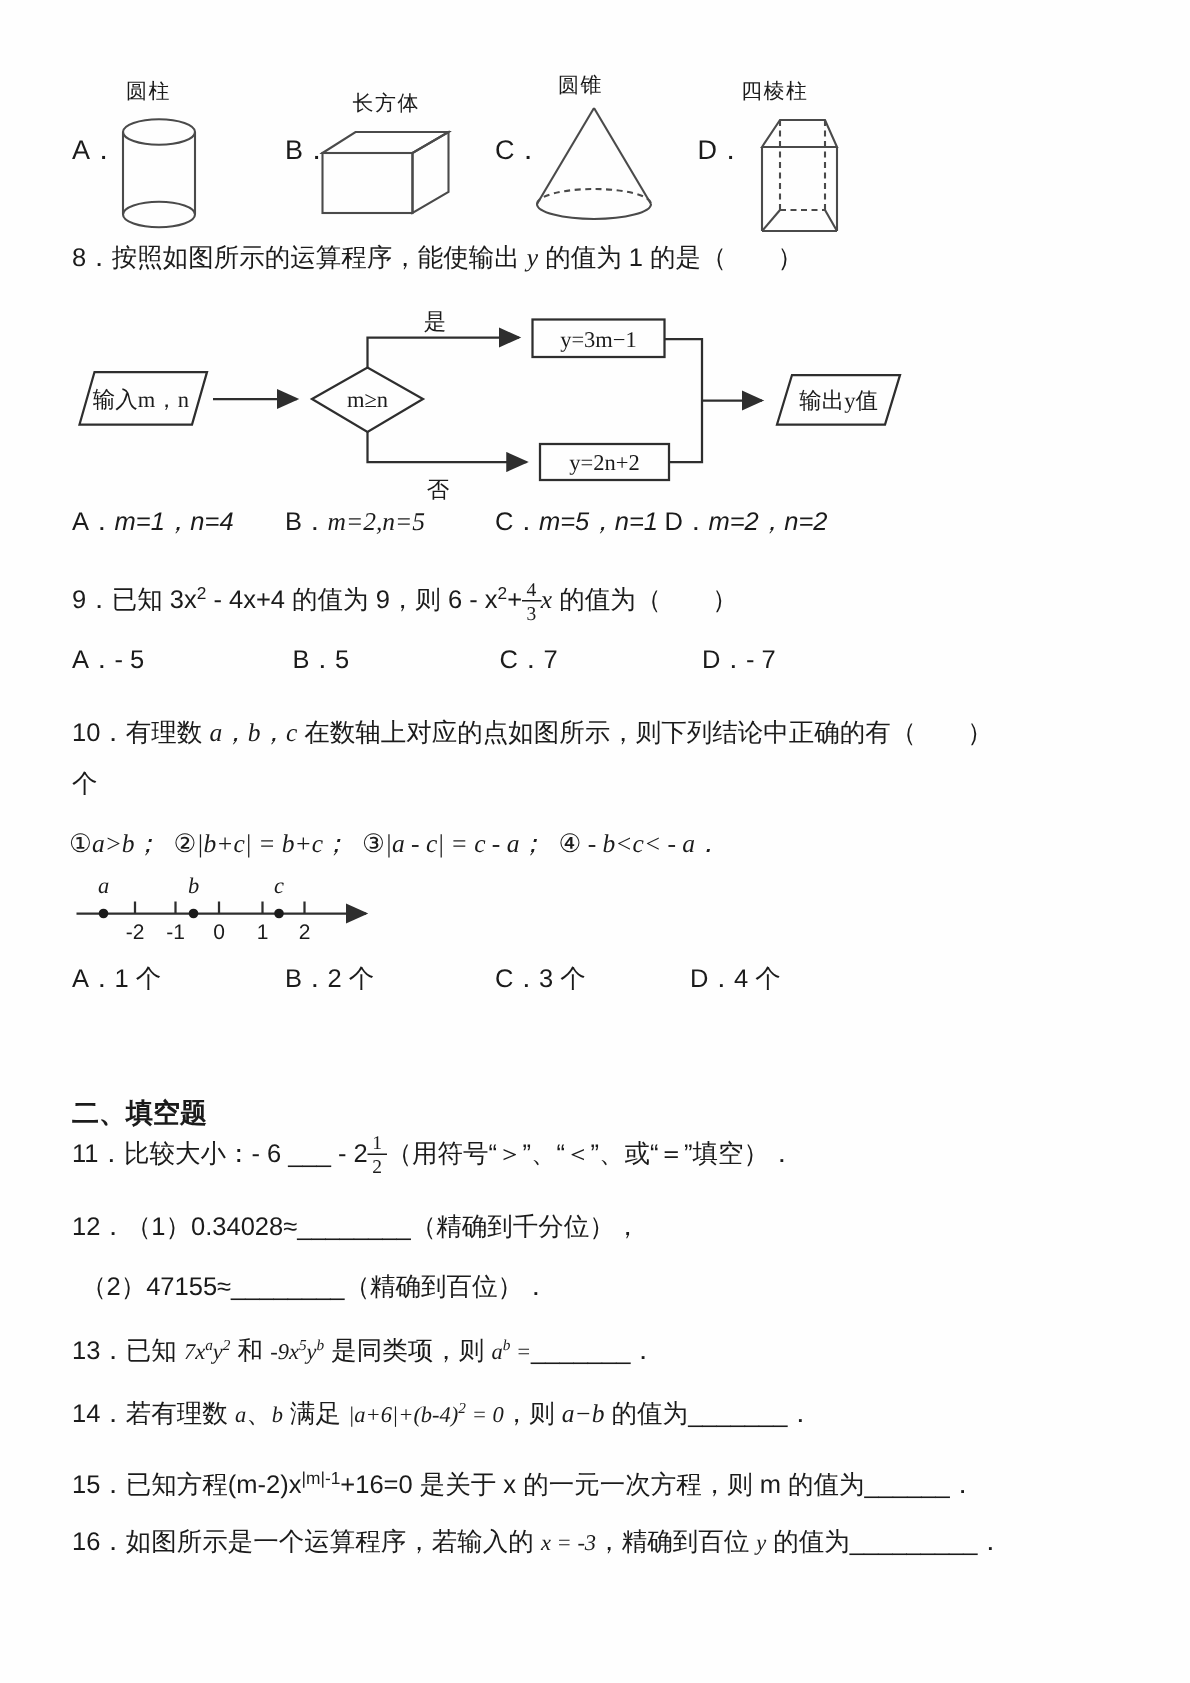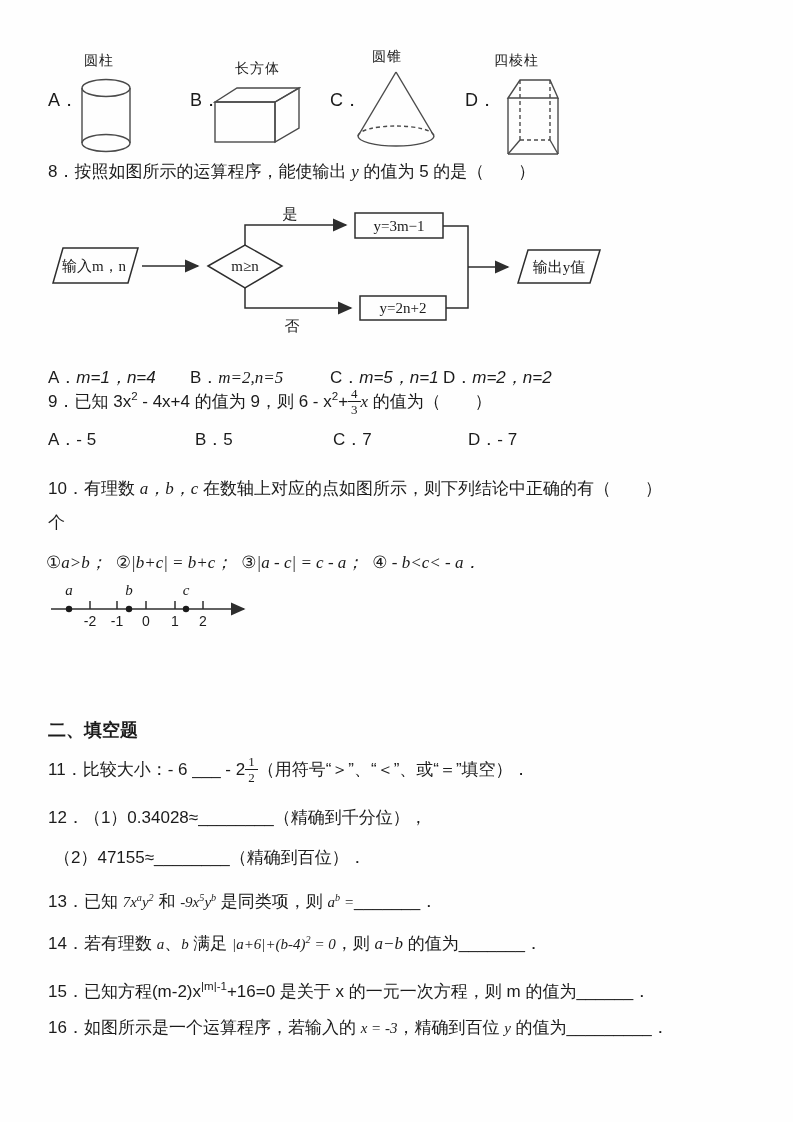--- a/index.html
+++ b/index.html
@@ -18,21 +18,21 @@
   svg .flow{stroke:#2e2e2e;stroke-width:1.5;fill:none;}
   svg text{fill:#1b1b1b;}
   .opts{width:700px;height:24px;}
   .opt{position:absolute;top:0;white-space:nowrap;}
   .frac{display:inline-block;text-align:center;font-size:13px;line-height:1.05;
         vertical-align:-7px;font-family:"Liberation Serif",serif;}
   .frac .num{display:block;border-bottom:1px solid #1b1b1b;padding:0 3px;}
   .frac .den{display:block;padding-top:1px;}
   sup{font-size:0.68em;}
   .gap{margin-left:9px;}
-  .section-title{font-weight:bold;font-size:18px;font-family:"Liberation Serif",serif;}
+  .section-title{font-weight:bold;font-size:18px;font-family:"Liberation Serif",serif;margin-top:12px;}
 </style>
 </head>
 <body>
 
 <div id="page">
 
   <div class="shape-letter" style="left:48px;top:88px">A．</div>
   <div class="shape-label" style="left:84px;top:52px">圆柱</div>
   <svg style="left:80px;top:78px" width="52" height="76" viewBox="0 0 52 76">
     <ellipse class="ln" cx="26" cy="10" rx="24" ry="8.5"></ellipse>
@@ -66,21 +66,21 @@
     <line class="ln" x1="58" y1="26" x2="58" y2="82"></line>
     <line class="ln" x1="8" y1="82" x2="58" y2="82"></line>
     <line class="ln" x1="8" y1="82" x2="20" y2="68"></line>
     <line class="ln" x1="58" y1="82" x2="50" y2="68"></line>
     <line class="ln dash" x1="20" y1="8" x2="20" y2="68"></line>
     <line class="ln dash" x1="50" y1="8" x2="50" y2="68"></line>
     <line class="ln dash" x1="20" y1="68" x2="50" y2="68"></line>
   </svg>
 
   <div class="line" style="top:160px">
-    <span>8．按照如图所示的运算程序，能使输出 </span><span class="it serif">y</span><span> 的值为 5 的是（　　）</span>
+    <span>8．按照如图所示的运算程序，能使输出 </span><span class="it serif">y</span><span> 的值为 1 的是（　　）</span>
   </div>
 
   <svg style="left:40px;top:196px" width="580" height="148" viewBox="0 0 580 148">
     <defs>
       <marker id="ah" markerWidth="11" markerHeight="9" refX="9" refY="4.5" orient="auto">
         <path d="M0,0 L10,4.5 L0,9 z" fill="#2e2e2e"></path>
       </marker>
     </defs>
     <polygon class="flow" points="23,52 98,52 88,87 13,87"></polygon>
     <text x="54" y="75" font-size="15" text-anchor="middle" font-family="Liberation Serif,serif">输入m，n</text>
@@ -94,21 +94,21 @@
     <polyline class="flow" points="205,92 205,112 311,112" marker-end="url(#ah)"></polyline>
     <text x="252" y="135" font-size="15" text-anchor="middle">否</text>
     <rect class="flow" x="320" y="100" width="86" height="24"></rect>
     <text x="363" y="117" font-size="15" text-anchor="middle" font-family="Liberation Serif,serif">y=2n+2</text>
     <polyline class="flow" points="403,30 428,30 428,112 406,112"></polyline>
     <line class="flow" x1="428" y1="71" x2="468" y2="71" marker-end="url(#ah)"></line>
     <polygon class="flow" points="488,54 560,54 550,87 478,87"></polygon>
     <text x="519" y="76" font-size="15" text-anchor="middle" font-family="Liberation Serif,serif">输出y值</text>
   </svg>
 
-  <div class="line opts" style="top:366px">
+  <div class="line opts" style="top:336px">
     <span class="opt" style="left:0px"><span>A．</span><span class="it">m=1，n=4</span></span>
     <span class="opt" style="left:142px"><span>B．</span><span class="it serif">m=2,n=5</span></span>
     <span class="opt" style="left:282px"><span>C．</span><span class="it">m=5，n=1</span></span>
     <span class="opt" style="left:395px"><span>D．</span><span class="it">m=2，n=2</span></span>
   </div>
 
   <div class="line" style="top:384px">
     <span>9．已知 3x</span><sup>2</sup><span> - 4x+4 的值为 9，则 6 - x</span><sup>2</sup><span>+</span><span class="frac"><span class="num">4</span><span class="den">3</span></span><span class="it serif">x</span><span> 的值为（　　）</span>
   </div>
 
@@ -141,20 +141,26 @@
     <text x="127" y="44" font-size="14" text-anchor="middle">1</text>
     <text x="155" y="44" font-size="14" text-anchor="middle">2</text>
     <circle cx="21" cy="27" r="3.2" fill="#1b1b1b"></circle>
     <circle cx="81" cy="27" r="3.2" fill="#1b1b1b"></circle>
     <circle cx="138" cy="27" r="3.2" fill="#1b1b1b"></circle>
     <text x="21" y="13" font-size="15" text-anchor="middle" font-style="italic" font-family="Liberation Serif,serif">a</text>
     <text x="81" y="13" font-size="15" text-anchor="middle" font-style="italic" font-family="Liberation Serif,serif">b</text>
     <text x="138" y="13" font-size="15" text-anchor="middle" font-style="italic" font-family="Liberation Serif,serif">c</text>
   </svg>
 
+  <div class="line opts" style="top:641px">
+    <span class="opt" style="left:0px"><span>A．</span><span>1 个</span></span>
+    <span class="opt" style="left:142px"><span>B．</span><span>2 个</span></span>
+    <span class="opt" style="left:282px"><span>C．</span><span>3 个</span></span>
+    <span class="opt" style="left:412px"><span>D．</span><span>4 个</span></span>
+  </div>
 
   <div class="line section-title" style="top:718px">二、填空题</div>
 
   <div class="line" style="top:755px">
     <span>11．比较大小：- 6 </span><span>___</span><span> - 2</span><span class="frac"><span class="num">1</span><span class="den">2</span></span><span>（用符号“＞”、“＜”、或“＝”填空）．</span>
   </div>
 
   <div class="line" style="top:806px">12．（1）0.34028≈________（精确到千分位），</div>
   <div class="line" style="top:846px;left:54px">（2）47155≈________（精确到百位）．</div>
 

